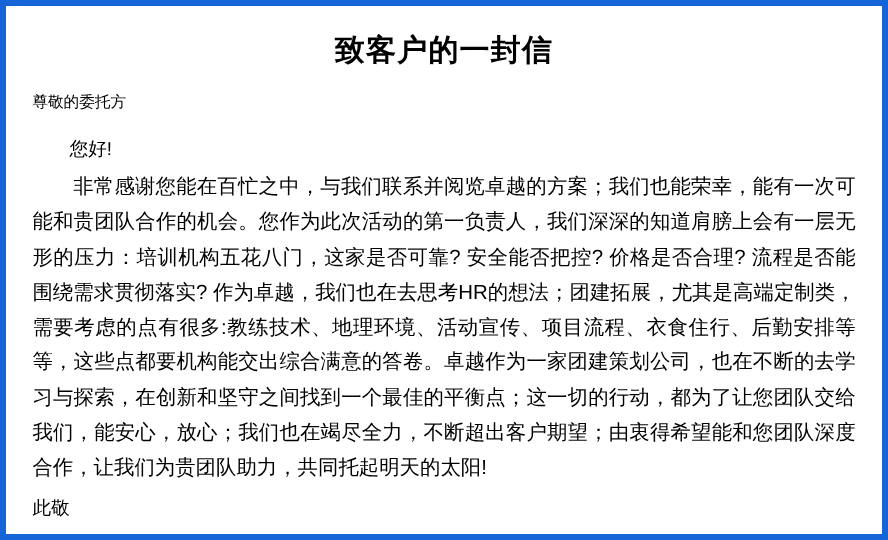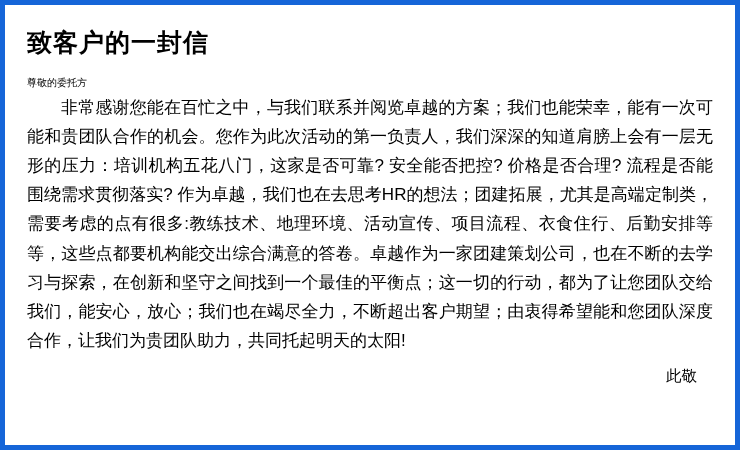--- a/index.html
+++ b/index.html
@@ -23,33 +23,33 @@
   }
   .inner {
     box-sizing: border-box;
     width: 100%;
     height: 100%;
     padding: 14px 22px 10px 22px;
     display: flex;
     flex-direction: column;
   }
   .doc-title {
-    text-align: left;
+    text-align: center;
     font-size: 25px;
     font-weight: bold;
     color: #000000;
     letter-spacing: 1px;
     margin: 8px 0 18px 0;
     line-height: 1.2;
   }
   .salutation {
-    font-size: 10px;
+    font-size: 13px;
     color: #000000;
     line-height: 1.55;
-    margin-bottom: 2px;
+    margin-bottom: 18px;
   }
   .greeting {
     font-size: 15.5px;
     color: #000000;
     line-height: 1.55;
     text-indent: 2em;
     margin-bottom: 4px;
   }
   .body-para {
     font-size: 17px;
@@ -57,28 +57,29 @@
     line-height: 1.72;
     text-indent: 2em;
     text-align: justify;
     text-justify: inter-ideograph;
     word-break: break-all;
   }
   .closing {
     font-size: 15.5px;
     color: #000000;
     line-height: 1.6;
-    text-align: right;
+    text-align: left;
     margin-top: 8px;
     padding-right: 16px;
   }
 </style>
 </head>
 <body>
 
 <div class="page">
   <div class="inner">
     <div class="doc-title">致客户的一封信</div>
     <div class="salutation">尊敬的委托方</div>
+    <div class="greeting">您好!</div>
     <div class="body-para">非常感谢您能在百忙之中，与我们联系并阅览卓越的方案；我们也能荣幸，能有一次可能和贵团队合作的机会。您作为此次活动的第一负责人，我们深深的知道肩膀上会有一层无形的压力：培训机构五花八门，这家是否可靠? 安全能否把控? 价格是否合理? 流程是否能围绕需求贯彻落实? 作为卓越，我们也在去思考HR的想法；团建拓展，尤其是高端定制类，需要考虑的点有很多:教练技术、地理环境、活动宣传、项目流程、衣食住行、后勤安排等等，这些点都要机构能交出综合满意的答卷。卓越作为一家团建策划公司，也在不断的去学习与探索，在创新和坚守之间找到一个最佳的平衡点；这一切的行动，都为了让您团队交给我们，能安心，放心；我们也在竭尽全力，不断超出客户期望；由衷得希望能和您团队深度合作，让我们为贵团队助力，共同托起明天的太阳!</div>
     <div class="closing">此敬</div>
   </div>
 </div>
 
 </body></html>

